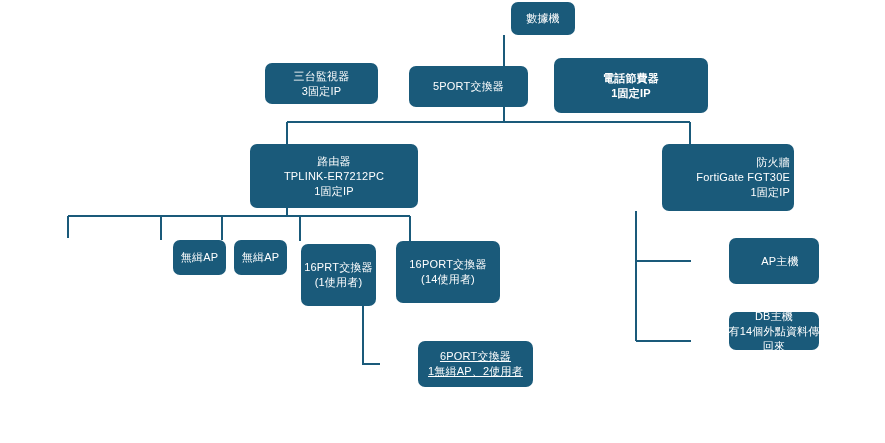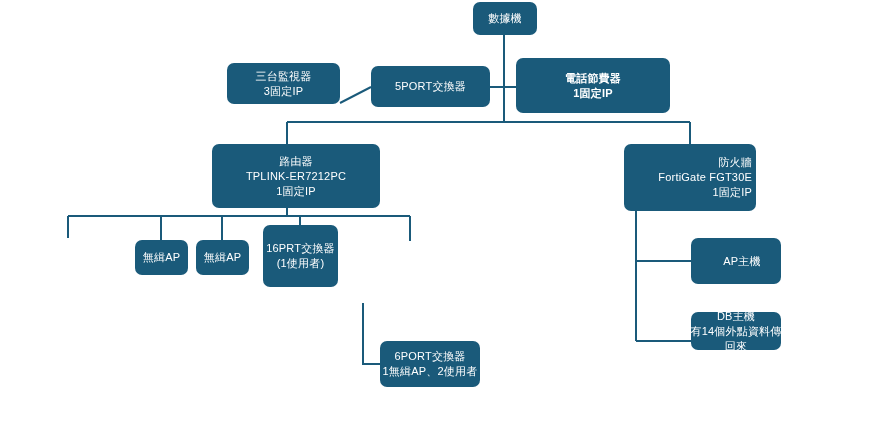--- a/index.html
+++ b/index.html
@@ -35,20 +35,21 @@
     display: flex;
     flex-direction: column;
     align-items: center;
     justify-content: center;
     text-align: center;
     font-size: 11px;
     line-height: 15px;
     letter-spacing: 0.2px;
     padding: 2px 4px;
     z-index: 2;
+    margin-left: 38px;
   }
   .node .line {
     display: block;
     white-space: nowrap;
   }
 </style>
 </head>
 <body>
 
 <div id="diagram">
@@ -116,27 +117,31 @@
 
 
   <div class="node" style="left:135px;top:240px;width:53px;height:35px;">
     <span class="line">無緝AP</span>
   </div>
 
   <div class="node" style="left:196px;top:240px;width:53px;height:35px;">
     <span class="line">無緝AP</span>
   </div>
 
-  <div class="node" style="left:263px;top:225px;width:75px;height:62px;">
+  <div class="node" style="left:263px;top:244px;width:75px;height:62px;">
     <span class="line">16PRT交換器</span>
     <span class="line">(1使用者)</span>
   </div>
 
+  <div class="node" style="left:358px;top:241px;width:104px;height:62px;">
+    <span class="line">16PORT交換器</span>
+    <span class="line">(14使用者)</span>
+  </div>
 
-  <div class="node" style="left:380px;top:341px;width:100px;height:46px;">
+  <div class="node" style="left:380px;top:341px;width:115px;height:46px;text-decoration:underline;">
     <span class="line">6PORT交換器</span>
     <span class="line">1無緝AP、2使用者</span>
   </div>
 
   <div class="node" style="left:691px;top:238px;width:90px;height:46px;padding-left:16px;">
     <span class="line">AP主機</span>
   </div>
 
   <div class="node" style="left:691px;top:312px;width:90px;height:38px;">
     <span class="line">DB主機</span>

